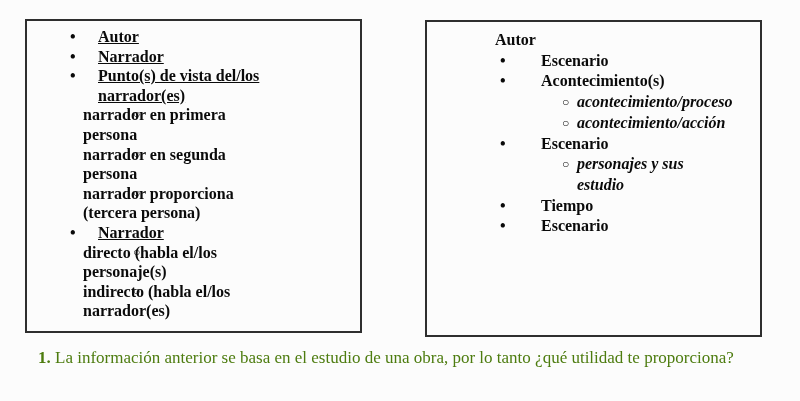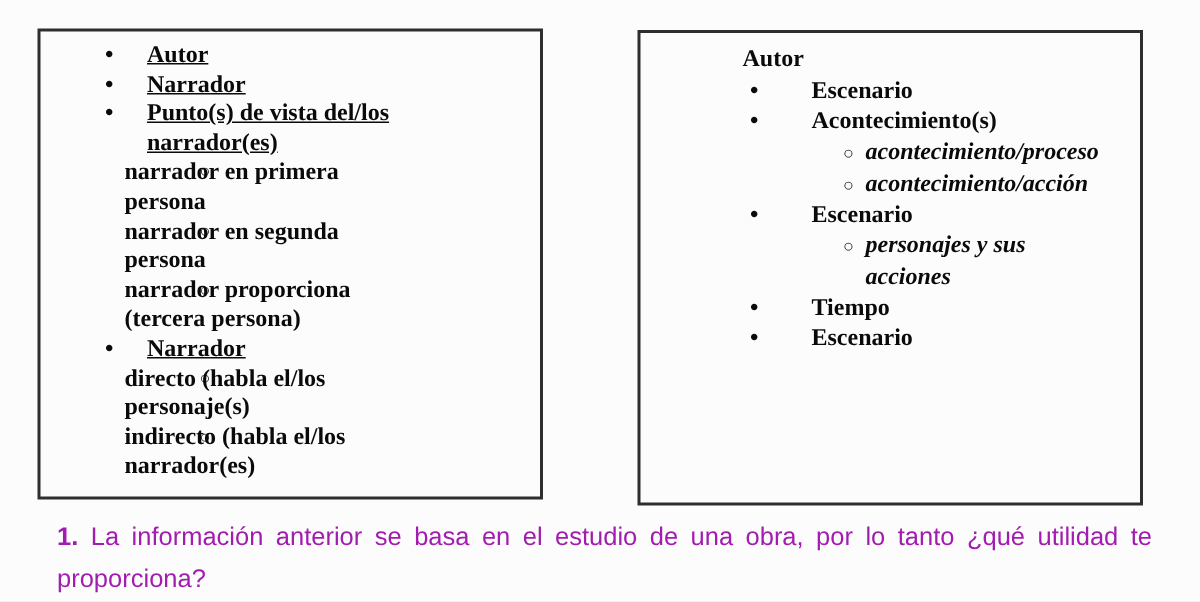--- a/index.html
+++ b/index.html
@@ -33,22 +33,22 @@
   
   #box-right .hdr .txt  { display:block; margin-left:68px; }
   #box-right .l1 .bullet{ left:73px; }
   #box-right .l1 .txt   { display:block; margin-left:114px; width:205px; }
   #box-right .l2 .circle{ left:135px; }
   #box-right .l2 .txt   { display:block; margin-left:150px; width:195px;font-style:italic; }
   #box-right .l2.narrow .txt { width:142px; }
 
   .question {
     position:absolute; left:38px; top:344px; width:730px;
-    font-family:Liberation Sans, sans-serif;
-    font-size:17px; line-height:27.5px; color:#a21caf;
+    font-family:Liberation Serif, serif;
+    font-size:17px; line-height:27.5px; color:#4d7c0f;
     text-align:justify;
   }
   .question .qnum { font-weight:bold; }
 </style>
 </head>
 <body>
 
 <div class="canvas">
 
   <div class="box" id="box-left">
@@ -109,21 +109,21 @@
     <div class="row l2">
       <span class="circle">○</span>
       <span class="txt">acontecimiento/acción</span>
     </div>
     <div class="row l1">
       <span class="bullet">•</span>
       <span class="txt">Escenario</span>
     </div>
     <div class="row l2 narrow">
       <span class="circle">○</span>
-      <span class="txt">personajes y sus acciones</span>
+      <span class="txt">personajes y sus estudio</span>
     </div>
     <div class="row l1">
       <span class="bullet">•</span>
       <span class="txt">Tiempo</span>
     </div>
     <div class="row l1">
       <span class="bullet">•</span>
       <span class="txt">Escenario</span>
     </div>
   </div>

